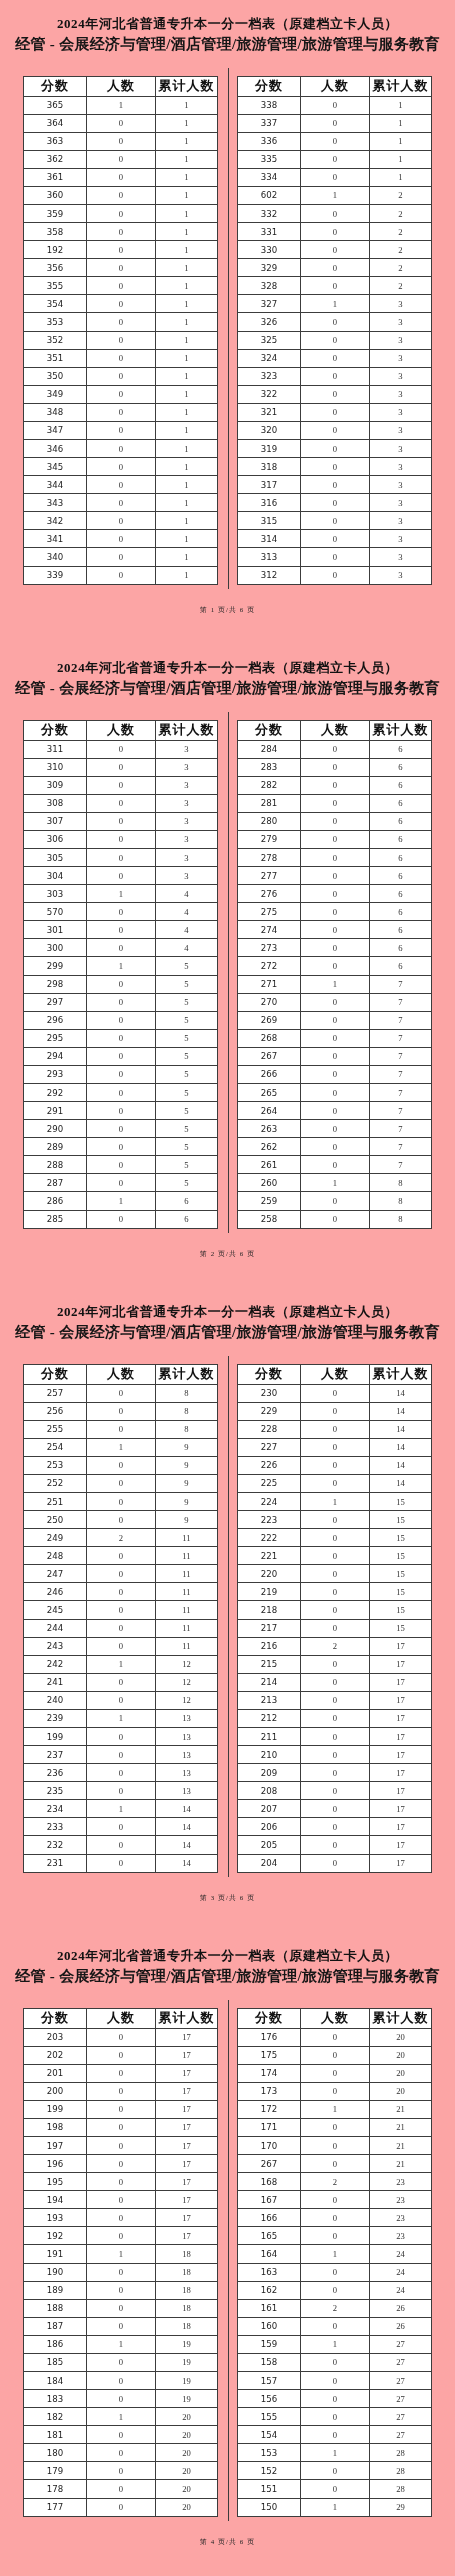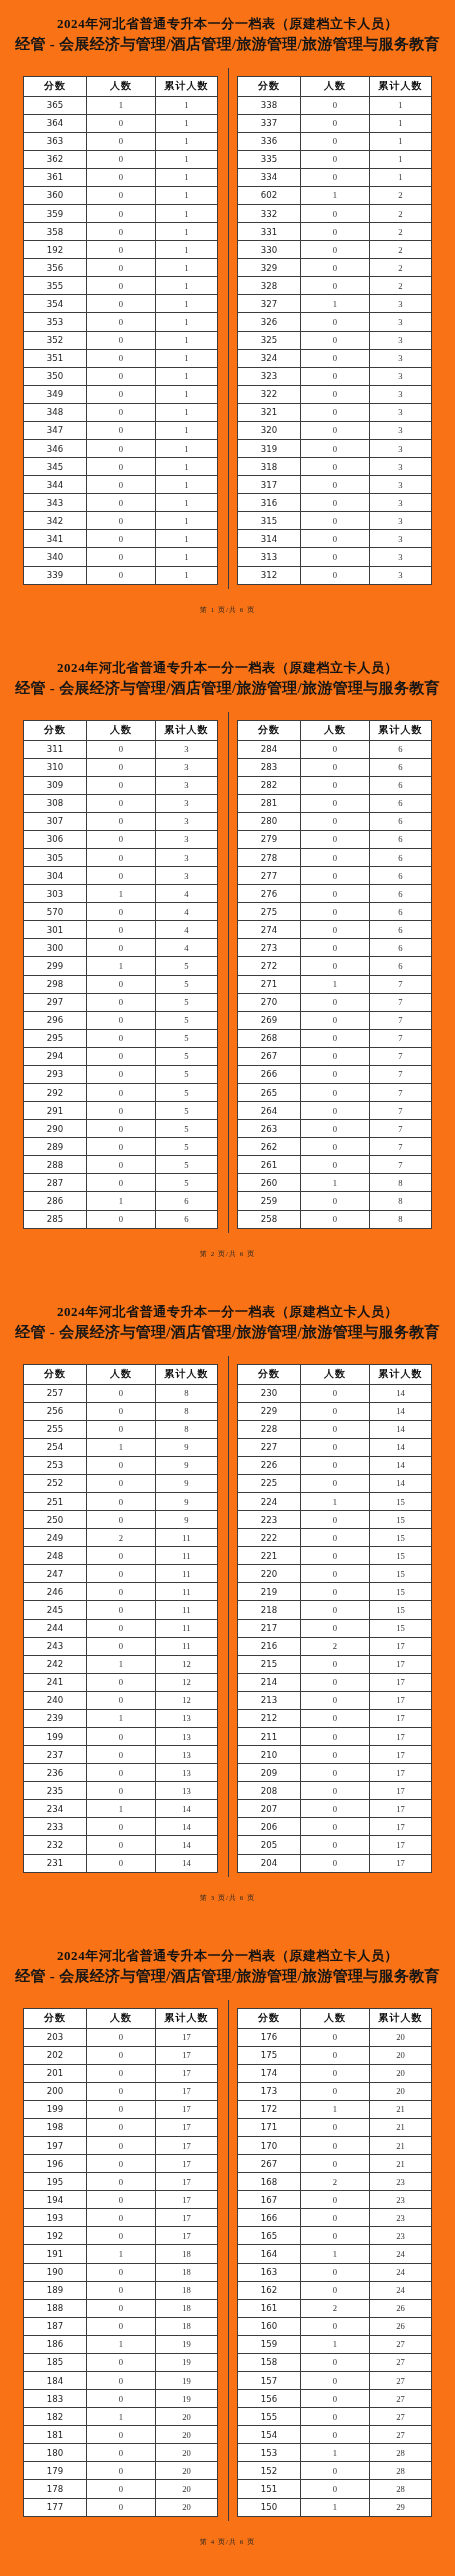--- a/index.html
+++ b/index.html
@@ -1,38 +1,38 @@
 <!DOCTYPE html>
 <html style="font-size:9.2px"><head>
 <meta charset="utf-8">
 <style>
   html,body{margin:0;padding:0;background:#ffffff;}
   .document{width:455px;background:#ffffff;font-family:"Liberation Serif",serif;}
-  .page{position:relative;width:455px;height:644px;background:#f97316;overflow:hidden;}
+  .page{position:relative;width:455px;height:644px;background:#fca5a5;overflow:hidden;}
   .page-title{
     position:absolute;top:15px;left:0;width:100%;text-align:center;
     font-family:"Liberation Serif",serif;font-size:13px;font-weight:bold;
     color:#121212;letter-spacing:0.6px;white-space:nowrap;
   }
   .page-subtitle{
     position:absolute;top:35px;left:0;width:100%;text-align:center;
     font-family:"Liberation Serif",serif;font-size:15px;font-weight:bold;
     color:#161616;letter-spacing:0.3px;white-space:nowrap;
   }
   .tables{position:absolute;top:76px;left:0;width:455px;height:509px;}
   .tbl{
     position:absolute;top:0;height:509px;border-collapse:collapse;table-layout:fixed;
     background:#ffffff;
   }
   .tbl.left{left:23px;}
   .tbl.right{left:237px;}
   .tbl th,.tbl td{border:1.1px solid #3c3c3c;text-align:center;vertical-align:middle;padding:0;}
   .tbl thead tr{height:19.5px;}
   .tbl th{
-    font-family:Liberation Sans, sans-serif;font-size:10px;font-weight:bold;color:#111111;
+    font-family:Liberation Sans, sans-serif;font-size:13px;font-weight:bold;color:#111111;
     letter-spacing:1.1px;
   }
   .tbl td.score{
     font-family:"DejaVu Sans",sans-serif;font-size:8.6px;color:#1c1c1c;
   }
   .tbl td.num{
     font-family:"Liberation Serif",serif;font-size:8.6px;color:#333333;
   }
   .divider{
     position:absolute;left:228px;top:-8px;width:1.1px;height:521px;background:#3c3c3c;

